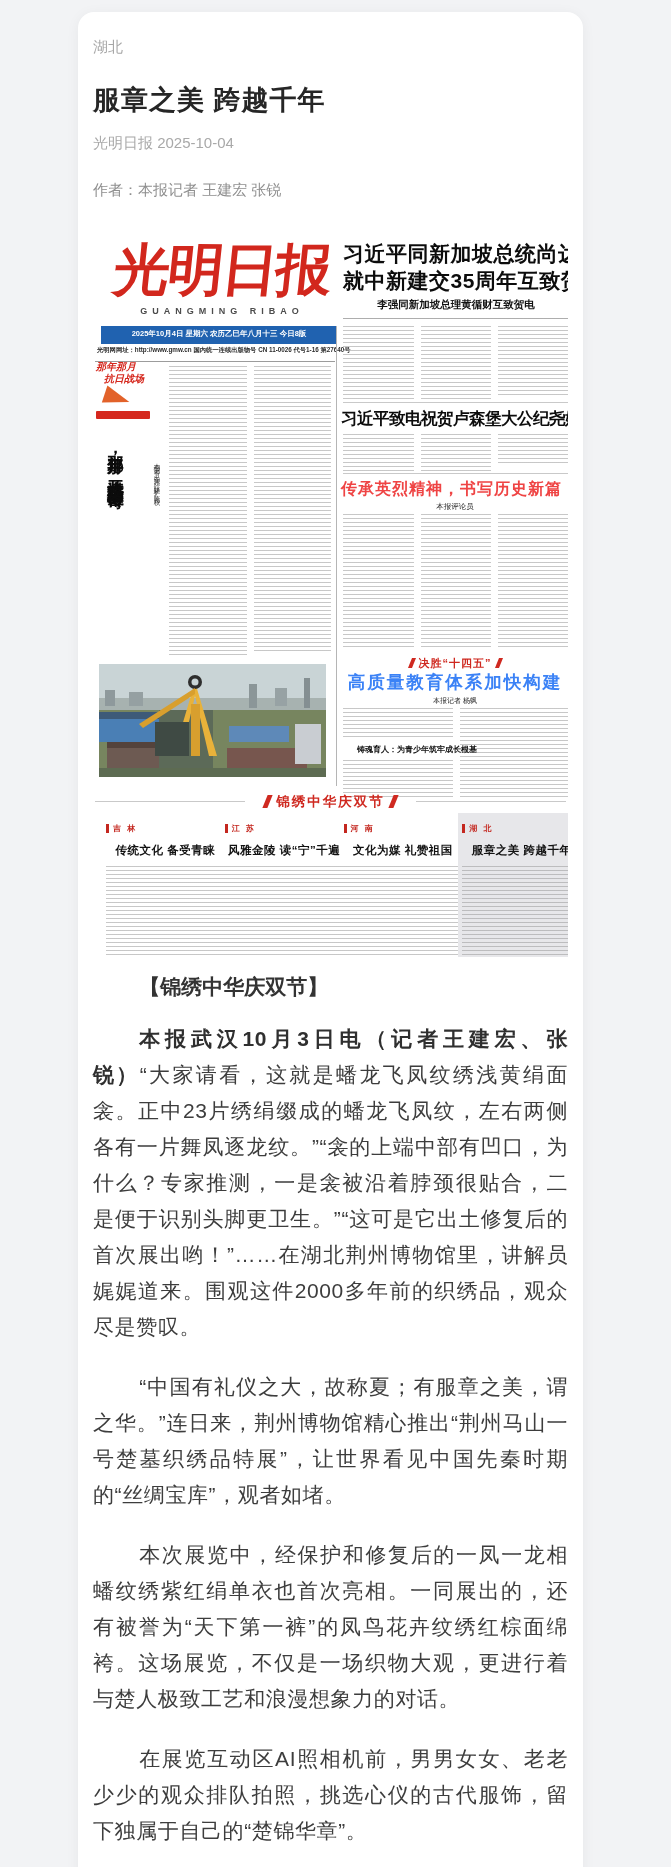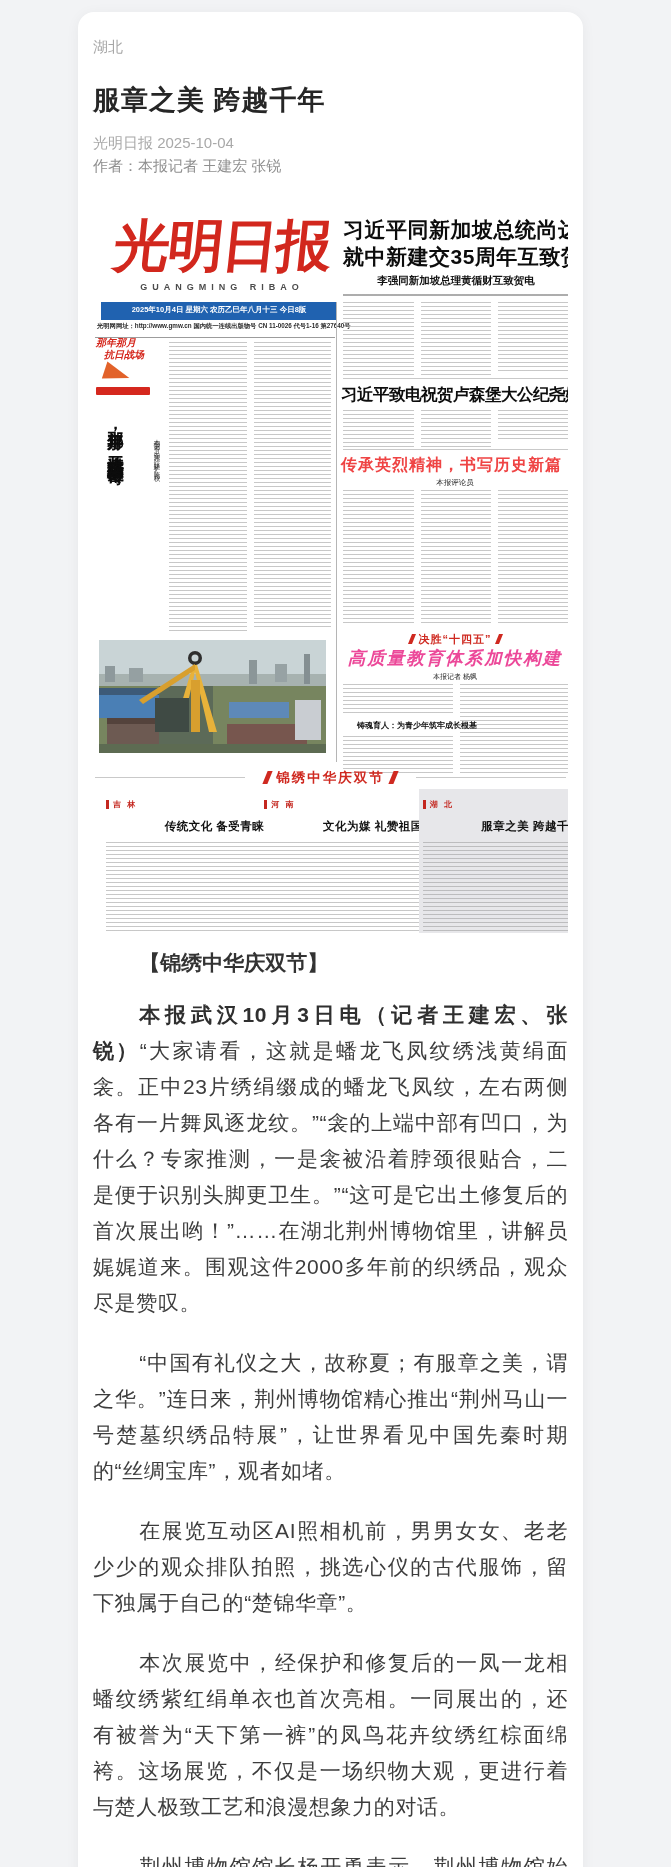--- a/index.html
+++ b/index.html
@@ -11,21 +11,21 @@
   }
   .card{
     position:absolute;left:78px;top:12px;width:505px;height:1900px;
     background:#fff;border-radius:16px;
     box-shadow:0 2px 14px rgba(0,0,0,.05);
     padding:26px 15px 0 15px;box-sizing:border-box;
   }
   .category{font-size:15px;color:#a6a6a6;line-height:18px;}
   .title{margin-top:27px;font-size:27px;font-weight:700;color:#262626;line-height:34px;letter-spacing:1px;}
   .meta{margin-top:17px;font-size:15px;color:#a9a9a9;line-height:18px;}
-  .author{margin-top:5px;font-size:15px;color:#8f8f8f;line-height:18px;}
+  .author{margin-top:29px;font-size:15px;color:#8f8f8f;line-height:18px;}
 
   
   .np{position:relative;margin-top:31px;width:475px;height:727px;background:#fff;overflow:hidden;}
   .abs{position:absolute;}
   .fz{background:repeating-linear-gradient(to bottom,#8a8a8a 0,#8a8a8a 1.5px,transparent 1.5px,transparent 4.2px);opacity:.7;}
   .fzl{background:repeating-linear-gradient(to bottom,#9a9a9a 0,#9a9a9a 1.3px,transparent 1.3px,transparent 4px);opacity:.55;}
   .hr{background:#9c9c9c;height:1px;}
   .vr{background:#b5b5b5;width:1px;}
 
   .masthead{left:14px;top:8px;width:230px;text-align:center;
@@ -38,21 +38,21 @@
   .infoline{left:4px;top:116px;width:244px;font-size:6.3px;color:#2c2c2c;white-space:nowrap;text-align:center;font-weight:700;}
 
   .lead-h{left:250px;top:10px;width:226px;text-align:center;font-weight:900;color:#0c0c0c;
     font-size:21px;line-height:27px;letter-spacing:.5px;white-space:nowrap;}
   .lead-sub{left:250px;top:68px;width:226px;text-align:center;font-weight:700;color:#111;font-size:10.5px;}
   .h2{left:248px;top:178px;width:228px;text-align:center;font-weight:900;color:#0c0c0c;font-size:16.5px;white-space:nowrap;letter-spacing:-.5px;}
   .h3{left:248px;top:249px;width:228px;text-align:left;font-weight:900;color:#ef4444;font-size:16px;white-space:nowrap;letter-spacing:1px;}
   .h3by{left:248px;top:272px;width:228px;text-align:center;color:#222;font-size:7.5px;}
   .badge2{left:248px;top:426px;width:228px;text-align:center;color:#cf2920;font-size:11px;font-weight:900;letter-spacing:1px;}
   .badge2 .sl{display:inline-block;width:4px;height:10px;background:#cf2920;transform:skewX(-22deg);margin:0 5px;vertical-align:-1px;}
-  .h4{left:248px;top:440px;width:228px;text-align:center;font-weight:900;color:#ec4899;font-size:17.5px;letter-spacing:2px;white-space:nowrap;font-style:italic;}
+  .h4{left:248px;top:440px;width:228px;text-align:center;font-weight:900;color:#3b82f6;font-size:17.5px;letter-spacing:2px;white-space:nowrap;}
   .h4by{left:248px;top:466px;width:228px;text-align:center;color:#222;font-size:7px;}
   .subhead4{left:252px;top:514px;width:132px;font-size:8px;font-weight:900;color:#111;white-space:nowrap;text-align:right;}
 
   .promo{left:3px;top:131px;width:58px;height:70px;}
   .promo .t{color:#d5281e;font-weight:900;font-style:italic;font-size:10px;line-height:12px;white-space:nowrap;}
   .promo .arrow{width:0;height:0;border-left:26px solid #e2622a;border-top:9px solid transparent;border-bottom:9px solid transparent;transform:rotate(18deg);margin:4px 0 0 8px;}
   .promo .tag{margin-top:4px;width:54px;height:8px;background:#d5281e;border-radius:1px;color:#fff;font-size:5px;line-height:8px;text-align:center;overflow:hidden;white-space:nowrap;}
 
   .vhead{left:8px;top:212px;height:236px;writing-mode:vertical-rl;
     font-weight:900;color:#0c0c0c;font-size:16.5px;letter-spacing:1.5px;line-height:30px;}
@@ -62,21 +62,21 @@
 
   .banner{left:0;top:562px;width:475px;height:18px;text-align:center;}
   .banner .ln{position:absolute;top:9px;height:1px;background:#c9c9c9;width:150px;}
   .banner .txt{display:inline-block;color:#cf2920;font-weight:900;font-size:13.5px;letter-spacing:2px;line-height:18px;}
   .banner .sl{display:inline-block;width:5px;height:13px;background:#cf2920;transform:skewX(-22deg);margin:0 6px;vertical-align:-2px;}
 
   .regions{left:13px;top:587px;width:475px;height:140px;display:flex;}
   .rcol{flex:1;position:relative;}
   .rcol.hl{background:#e7e7ea;box-shadow:0 0 0 4px #e7e7ea;}
   .rlabel{display:inline-block;border-left:3px solid #c4271f;padding-left:4px;color:#c4271f;font-size:8px;font-weight:700;letter-spacing:2px;line-height:9px;}
-  .rhead{margin-top:8px;text-align:right;font-size:11.5px;font-weight:900;color:#111;letter-spacing:.5px;white-space:nowrap;}
+  .rhead{margin-top:8px;text-align:center;font-size:11.5px;font-weight:900;color:#111;letter-spacing:.5px;white-space:nowrap;}
   .rfz{margin-top:8px;height:92px;}
 
   
   .section-heading{margin-top:12px;font-size:21px;font-weight:800;color:#333;text-indent:2.2em;line-height:36px;}
   .article{margin-top:16px;font-size:21px;color:#3d3d3d;line-height:36px;text-align:justify;letter-spacing:.6px;}
   .article p{margin:0 0 24px 0;text-indent:2.2em;}
   .article strong{font-weight:700;color:#2f2f2f;}
 </style>
 </head>
 <body>
@@ -187,34 +187,39 @@
       <span class="sl"></span><span class="txt">锦绣中华庆双节</span><span class="sl"></span>
     </div>
 
     <div class="abs regions">
       <div class="rcol">
         <span class="rlabel">吉 林</span>
         <div class="rhead">传统文化 备受青睐</div>
         <div class="rfz fzl"></div>
       </div>
       <div class="rcol">
+        <span class="rlabel">江 苏</span>
+        <div class="rhead">风雅金陵 读“宁”千遍</div>
+        <div class="rfz fzl"></div>
+      </div>
+      <div class="rcol">
         <span class="rlabel">河 南</span>
         <div class="rhead">文化为媒 礼赞祖国</div>
         <div class="rfz fzl"></div>
       </div>
       <div class="rcol hl">
         <span class="rlabel">湖 北</span>
         <div class="rhead">服章之美 跨越千年</div>
         <div class="rfz fzl"></div>
       </div>
     </div>
   </div>
 
   <div class="section-heading">【锦绣中华庆双节】</div>
   <div class="article">
       <p><strong>本报武汉10月3日电（记者王建宏、张锐）</strong>“大家请看，这就是蟠龙飞凤纹绣浅黄绢面衾。正中23片绣绢缀成的蟠龙飞凤纹，左右两侧各有一片舞凤逐龙纹。”“衾的上端中部有凹口，为什么？专家推测，一是衾被沿着脖颈很贴合，二是便于识别头脚更卫生。”“这可是它出土修复后的首次展出哟！”……在湖北荆州博物馆里，讲解员娓娓道来。围观这件2000多年前的织绣品，观众尽是赞叹。</p>
       <p>“中国有礼仪之大，故称夏；有服章之美，谓之华。”连日来，荆州博物馆精心推出“荆州马山一号楚墓织绣品特展”，让世界看见中国先秦时期的“丝绸宝库”，观者如堵。</p>
+      <p>本次展览中，经保护和修复后的一凤一龙相蟠纹绣紫红绢单衣也首次亮相。一同展出的，还有被誉为“天下第一裤”的凤鸟花卉纹绣红棕面绵袴。这场展览，不仅是一场织物大观，更进行着与楚人极致工艺和浪漫想象力的对话。</p>
       <p>在展览互动区AI照相机前，男男女女、老老少少的观众排队拍照，挑选心仪的古代服饰，留下独属于自己的“楚锦华章”。</p>
-      <p>本次展览中，经保护和修复后的一凤一龙相蟠纹绣紫红绢单衣也首次亮相。一同展出的，还有被誉为“天下第一裤”的凤鸟花卉纹绣红棕面绵袴。这场展览，不仅是一场织物大观，更进行着与楚人极致工艺和浪漫想象力的对话。</p>
       <p>荆州博物馆馆长杨开勇表示，荆州博物馆始终秉持传承弘扬中华优秀传统文化与荆楚灿烂文明的初心，致力于推动楚文化融入当代生活、走向国际舞台。</p>
     </div>
 
 </div>
 
 </body></html>

